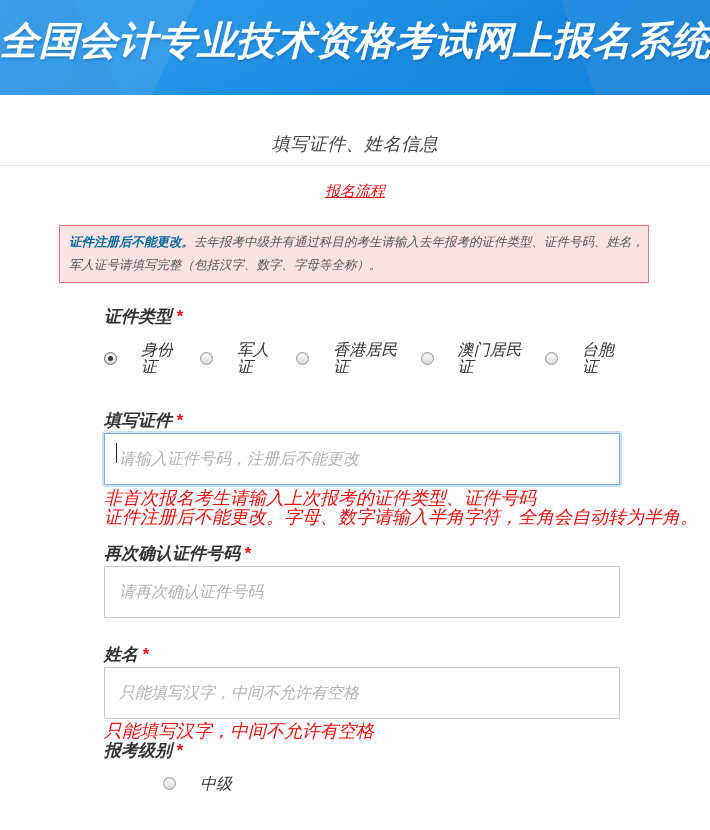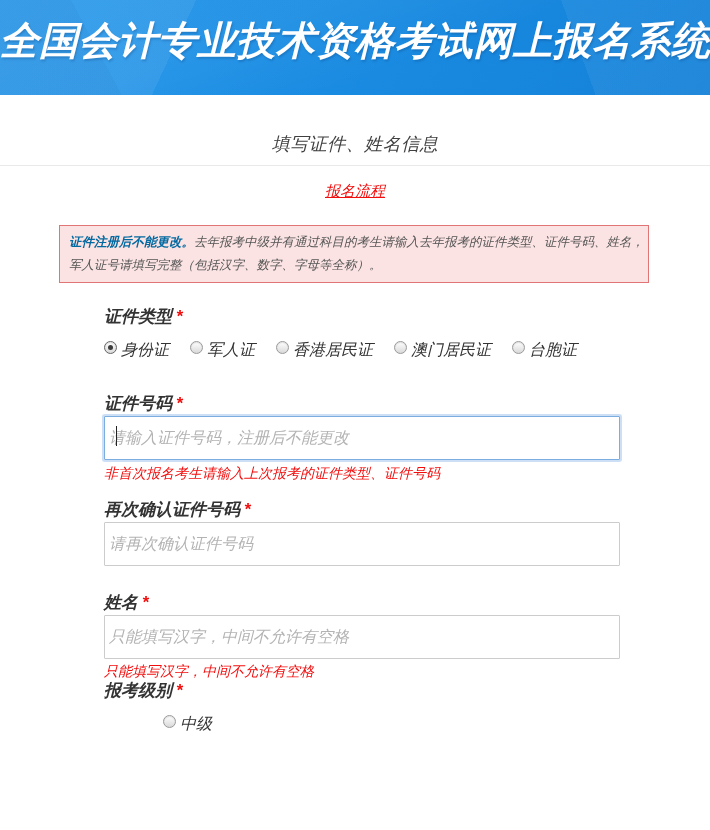--- a/index.html
+++ b/index.html
@@ -59,21 +59,21 @@
   .alert .em { color: #0369a1; font-weight: bold; }
   .alert .l { display: block; white-space: nowrap; }
 
   
   .form-col { margin-left: 104px; width: 516px; }
   .f-label { font-size: 17px; font-weight: bold; color: #333; line-height: 19px; }
   .req { color: #f20d0d; font-weight: bold; margin-left: 4px; }
 
   .lbl-cert-type { margin-top: 24px; }
   .radio-row { margin-top: 15px; display: flex; align-items: center; gap: 21px; }
-  .radio-opt { display: flex; align-items: flex-start; gap: 4px; cursor: pointer; }
+  .radio-opt { display: flex; align-items: center; gap: 24px; cursor: pointer; }
   .radio-opt .txt { font-size: 16px; color: #333; line-height: 17px; }
   .radio {
     width: 13px; height: 13px; border-radius: 50%;
     border: 1px solid #9a9a9a;
     background: linear-gradient(#ffffff, #d9d9d9);
     display: inline-block; position: relative; flex: none;
     box-shadow: inset 0 1px 1px rgba(0,0,0,0.12);
   }
   .radio.checked { border-color: #666; }
   .radio.checked::after {
@@ -81,37 +81,37 @@
     width: 5px; height: 5px; border-radius: 50%; background: #3c3c3c;
   }
 
   .lbl-cert-no { margin-top: 36px; }
   .lbl-confirm { margin-top: 17px; }
   .lbl-name { margin-top: 27px; }
   .lbl-level { }
 
   .input-wrap { position: relative; margin-top: 3px; }
   .text-input {
-    width: 516px; height: 44px;
+    width: 516px; height: 52px;
     border: 1px solid #cccccc; border-radius: 1px;
-    padding: 0 4px; font-size: 16px; color: #333;
+    padding: 0 14px; font-size: 16px; color: #333;
     font-family: "Liberation Sans", "DejaVu Sans", sans-serif;
     background: #fff; outline: none; display: block;
   }
   .text-input::placeholder { color: #b3b3b3; opacity: 1; }
   .input-wrap.focused .text-input {
     border: 1px solid #7bade0;
     box-shadow: 0 0 0 2px rgba(141,184,232,0.45);
   }
   .input-wrap.focused::after {
     content: ""; position: absolute; left: 12px; top: 10px;
     width: 1px; height: 20px; background: #222;
   }
 
-  .helper { margin-top: 4px; font-size: 14px; color: #f20d0d; line-height: 19px; }
+  .helper { margin-top: 4px; font-size: 18px; color: #f20d0d; line-height: 19px; }
   .helper div { white-space: nowrap; }
   .helper-name { margin-top: 3px; }
 
   .level-row { margin-top: 15px; margin-left: 59px; }
 
   
   .btn-row {
     margin-top: 26px;
     display: flex; justify-content: center; gap: 10px;
     position: relative; left: -10px;
@@ -165,26 +165,27 @@
     <div class="radio-opt">
       <span class="radio"></span>
       <span class="txt">澳门居民证</span>
     </div>
     <div class="radio-opt">
       <span class="radio"></span>
       <span class="txt">台胞证</span>
     </div>
   </div>
 
-  <div class="f-label lbl-cert-no"><span>证件号码</span><span class="req">*</span></div>
+  <div class="f-label lbl-cert-no"><span>填写证件</span><span class="req">*</span></div>
   <div class="input-wrap focused">
     <input class="text-input" type="text" placeholder="请输入证件号码，注册后不能更改" style="">
   </div>
   <div class="helper">
     <div>非首次报名考生请输入上次报考的证件类型、证件号码</div>
+    <div>证件注册后不能更改。字母、数字请输入半角字符，全角会自动转为半角。</div>
   </div>
 
   <div class="f-label lbl-confirm"><span>再次确认证件号码</span><span class="req">*</span></div>
   <div class="input-wrap">
     <input class="text-input" type="text" placeholder="请再次确认证件号码" style="">
   </div>
 
   <div class="f-label lbl-name"><span>姓名</span><span class="req">*</span></div>
   <div class="input-wrap">
     <input class="text-input" type="text" placeholder="只能填写汉字，中间不允许有空格" style="">

